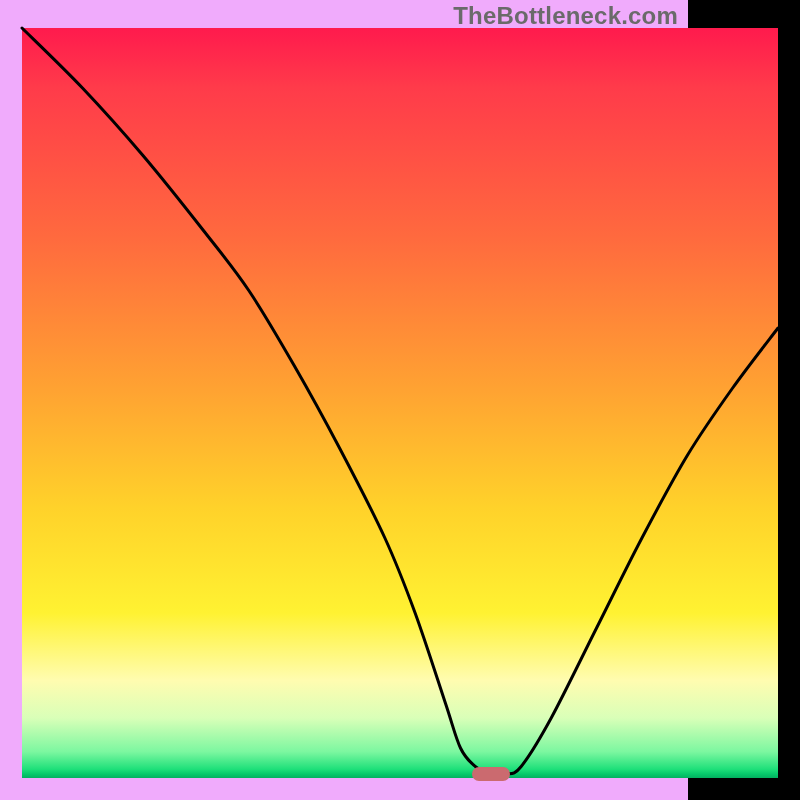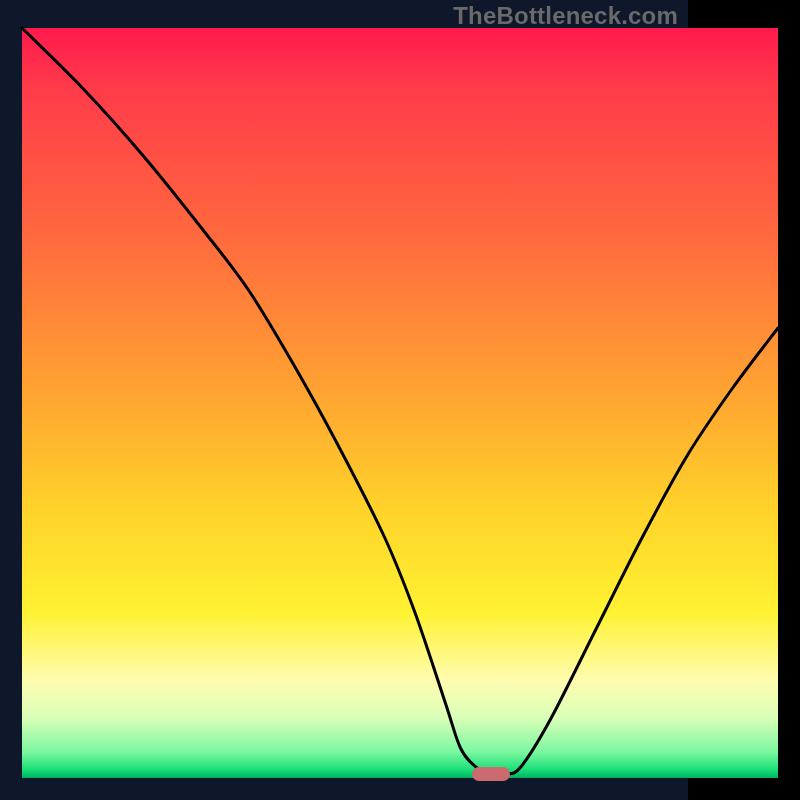--- a/index.html
+++ b/index.html
@@ -10,21 +10,21 @@
     background: #000;
     overflow: hidden;
     font-family: Arial, Helvetica, sans-serif;
   }
   .frame {
     position: absolute;
     left: 0;
     top: 0;
     width: 688px;
     height: 800px;
-    background: #0f172a;
+    background: #f0abfc;
     text-decoration: underline;
   }
   .watermark {
     position: absolute;
     top: 2px;
     right: 10px;
     color: #6a6a6a;
     font-size: 24px;
     font-weight: 600;
     letter-spacing: 0.2px;

